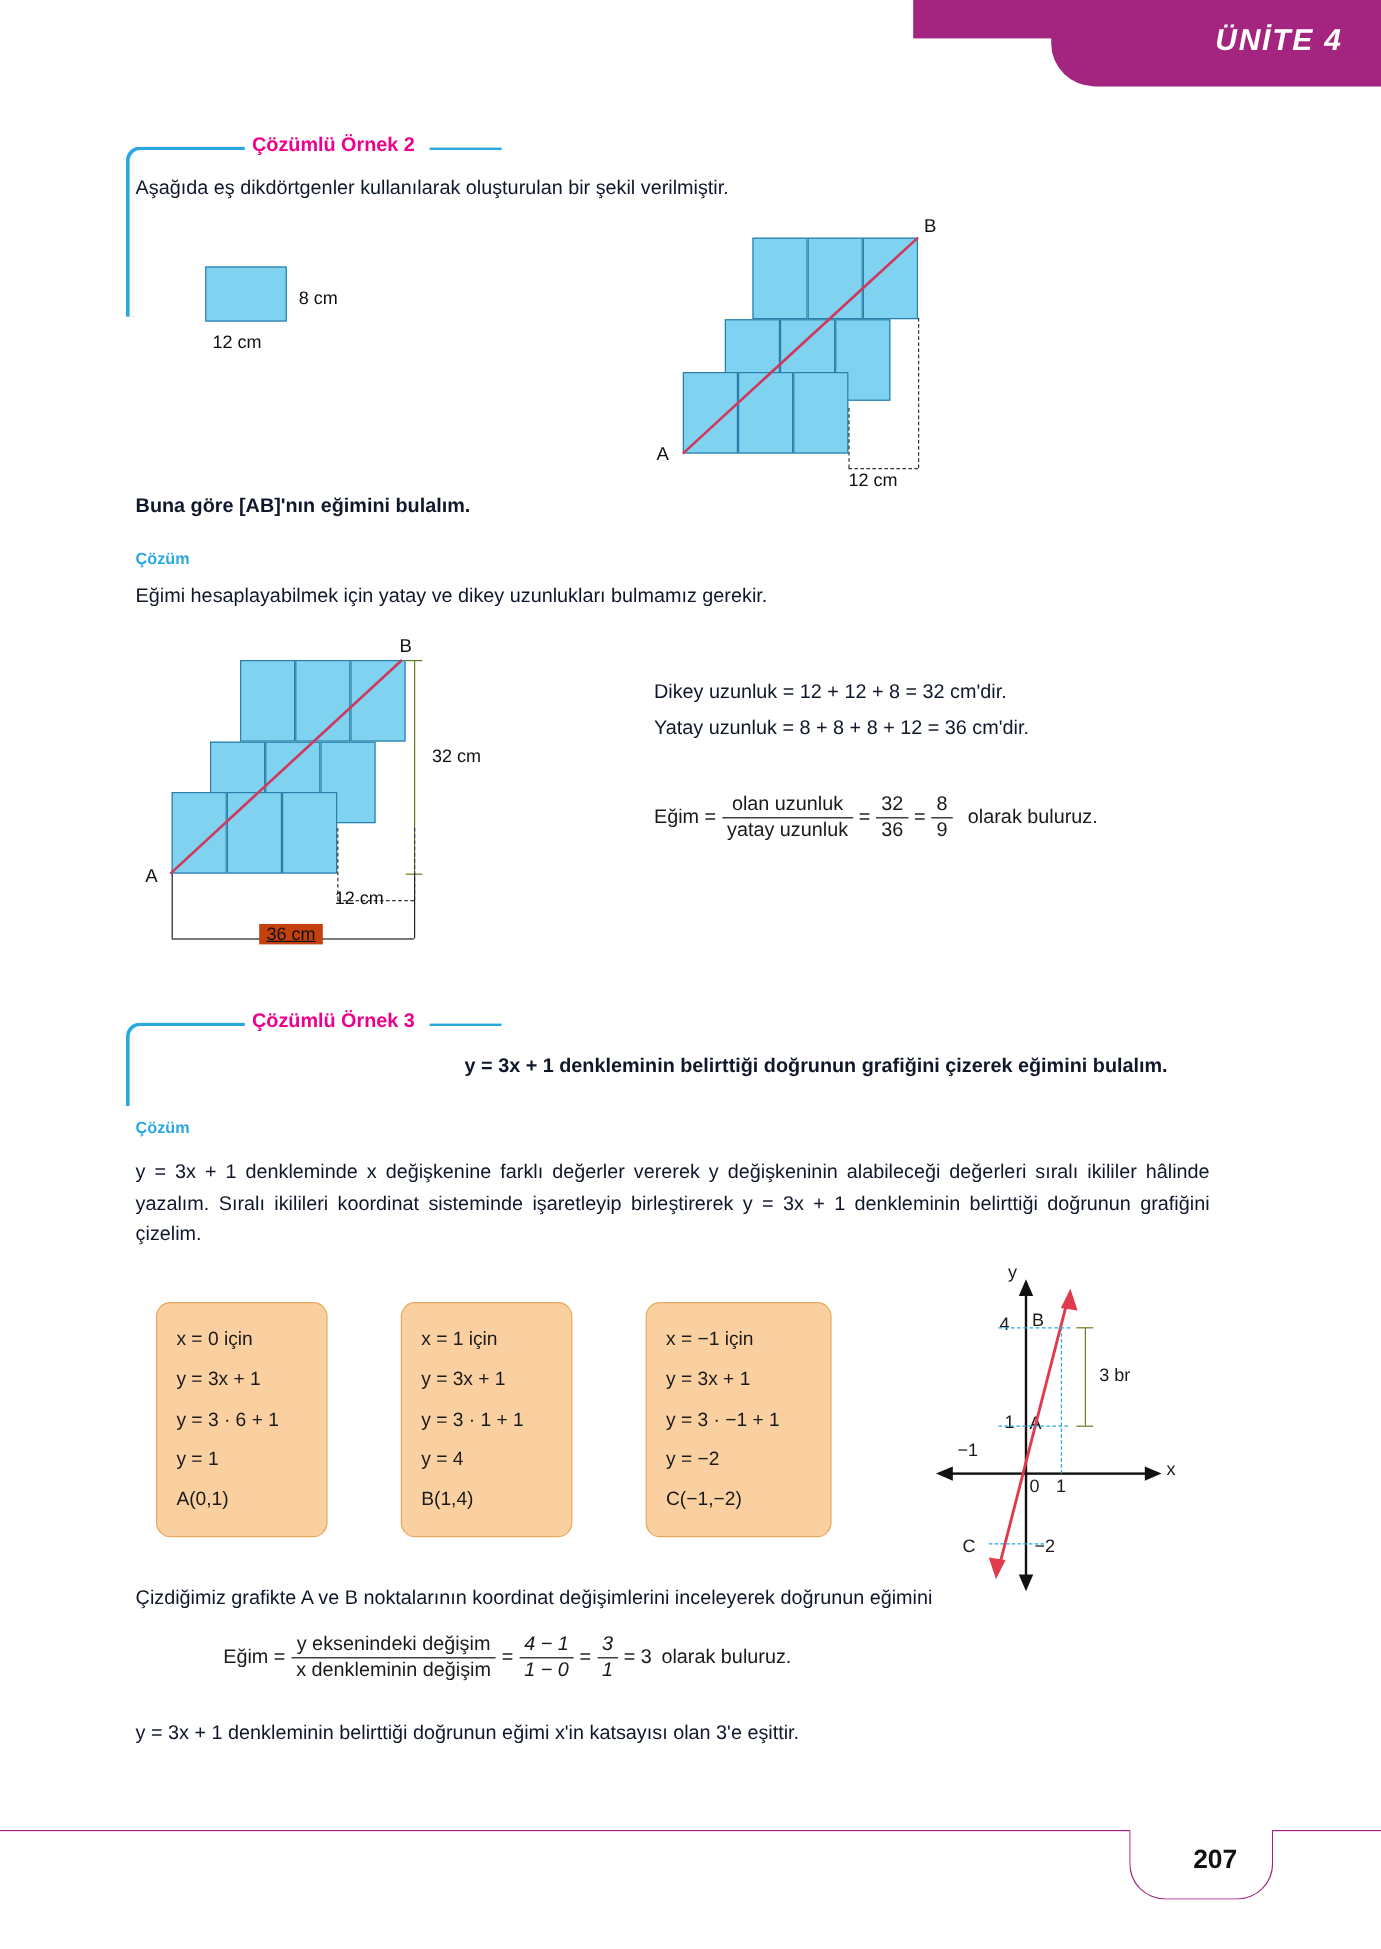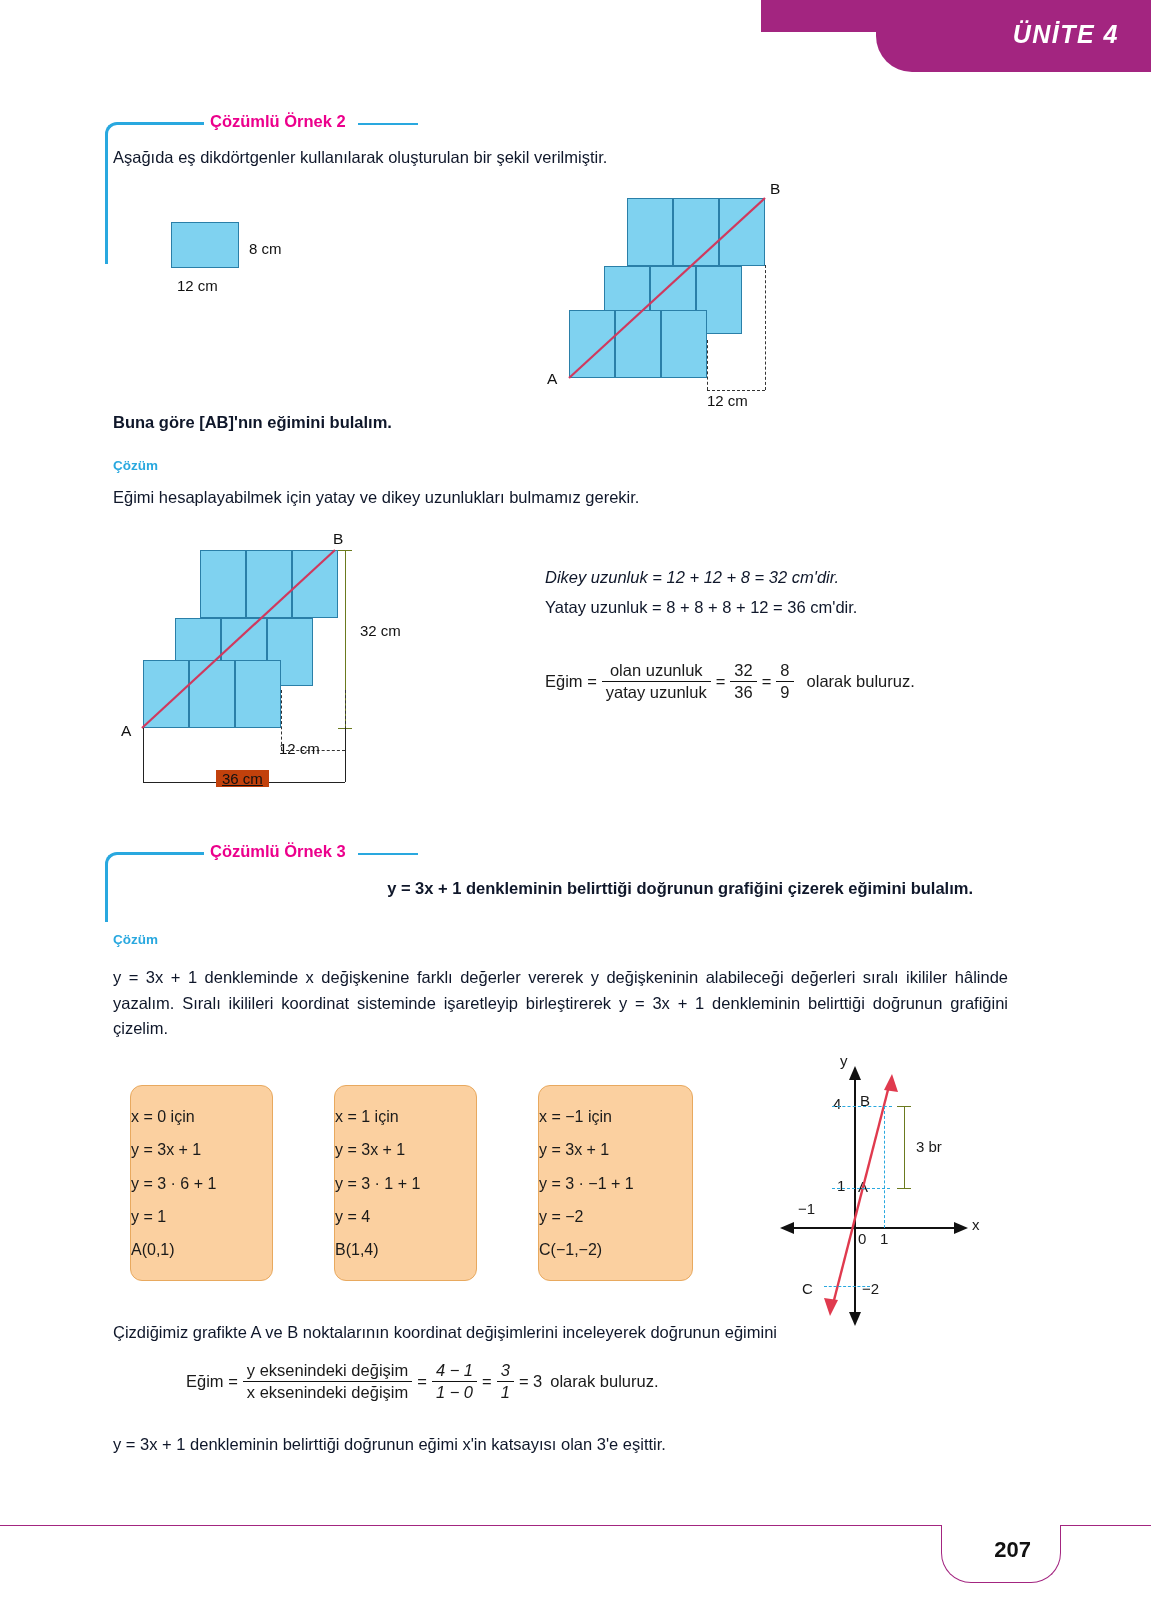--- a/index.html
+++ b/index.html
@@ -130,21 +130,21 @@
     align-items: center;
     white-space: nowrap;
   }
 
   
   .val-box {
     position: absolute;
     background: #fbd0a0;
     border: 1.5px solid #e8a95f;
     border-radius: 12px;
-    padding: 14px 0;
+    padding: 14px 16px;
     font-size: 16px;
     line-height: 2.08;
   }
 
   
   .axis { position: absolute; background: #111; }
   .axis-lbl { position: absolute; font-size: 15px; }
   .cyan-dash-h { position: absolute; border-top: 1.2px dashed #29a8df; }
   .cyan-dash-v { position: absolute; border-left: 1.2px dashed #29a8df; }
 
@@ -253,21 +253,21 @@
   <div class="dashed-v" style="left:345px; top:690px; height:60px;"></div>
   <div class="dashed-h" style="left:281px; top:750px; width:64px;"></div>
   <div class="dim-label" style="left:279px; top:740px;">12 cm</div>
 
   <div class="blk-v" style="left:143px; top:728px; height:54px;"></div>
   <div class="blk-v" style="left:345px; top:728px; height:54px;"></div>
   <div class="blk-h" style="left:143px; top:782px; width:202px;"></div>
   <div class="dim-label" style="left:216px; top:770px; background:#c2410c; padding:0 6px;text-decoration:underline;">36 cm</div>
 </div>
 
-<div class="body-text" style="left:545px; top:565px; width:460px;font-style:italic;">Dikey uzunluk = 12 + 12 + 8 = 32 cm'dir.</div>
+<div class="body-text" style="left:545px; top:565px; width:460px;">Dikey uzunluk = 12 + 12 + 8 = 32 cm'dir.</div>
 <div class="body-text" style="left:545px; top:595px; width:460px;">Yatay uzunluk = 8 + 8 + 8 + 12 = 36 cm'dir.</div>
 
 <div class="eq-row" style="left:545px; top:660px;">
   <span>Eğim =</span>
   <span class="frac">
     <span class="num">olan uzunluk</span>
     <span class="den">yatay uzunluk</span>
   </span>
   <span>=</span>
   <span class="frac">
@@ -362,21 +362,21 @@
   <div class="olive-cap" style="left:117px; top:128px; width:14px;"></div>
   <div class="axis-lbl" style="left:136px; top:78px;">3 br</div>
 </div>
 
 <div class="body-text" style="left:113px; top:1320px; width:880px;">Çizdiğimiz grafikte A ve B noktalarının koordinat değişimlerini inceleyerek doğrunun eğimini</div>
 
 <div class="eq-row" style="left:186px; top:1360px;">
   <span>Eğim =</span>
   <span class="frac">
     <span class="num">y eksenindeki değişim</span>
-    <span class="den">x eksenindeki değişim</span>
+    <span class="den">x denkleminin değişim</span>
   </span>
   <span>=</span>
   <span class="frac" style="font-style:italic;">
     <span class="num">4 − 1</span>
     <span class="den">1 − 0</span>
   </span>
   <span>=</span>
   <span class="frac" style="font-style:italic;">
     <span class="num">3</span>
     <span class="den">1</span>

